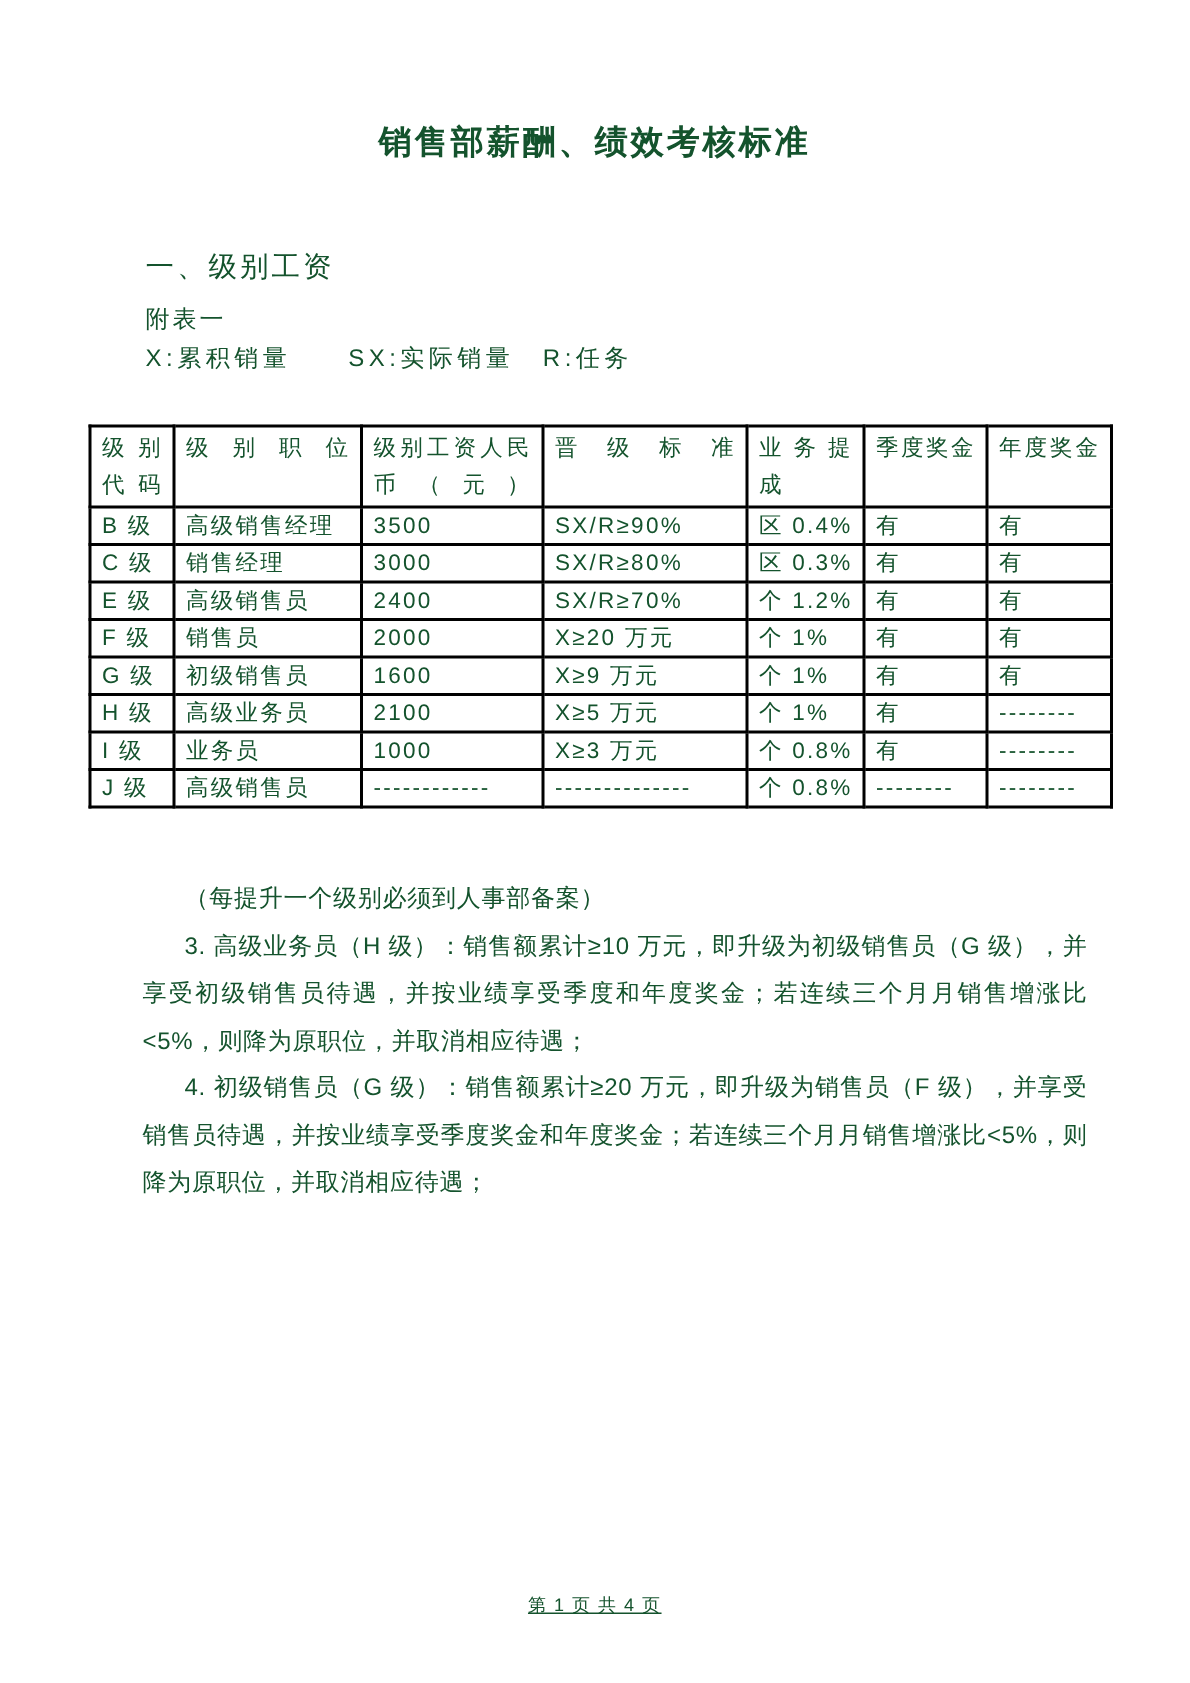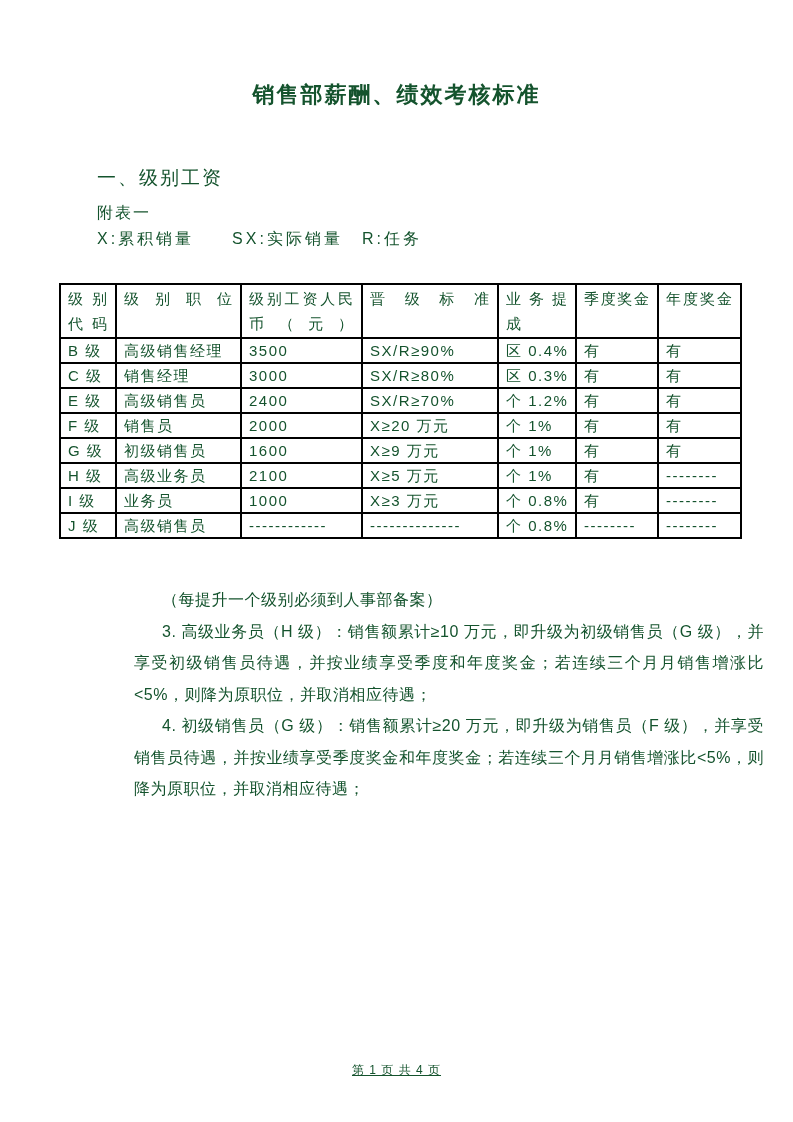--- a/index.html
+++ b/index.html
@@ -75,21 +75,20 @@
     letter-spacing: 1.5px;
   }
   .body-text {
     position: absolute;
     top: 584px; left: 95px;
     width: 630px;
     font-size: 16px;
     line-height: 31.5px;
     text-align: justify;
     letter-spacing: 0.5px;
-    margin-left: 39px;
   }
   .body-text p { margin: 0; text-indent: 28px; }
   .page-footer {
     position: absolute;
     top: 1062px; left: 0;
     width: 100%;
     text-align: center;
     font-size: 12px;
     letter-spacing: 1px;
     text-decoration: underline;

